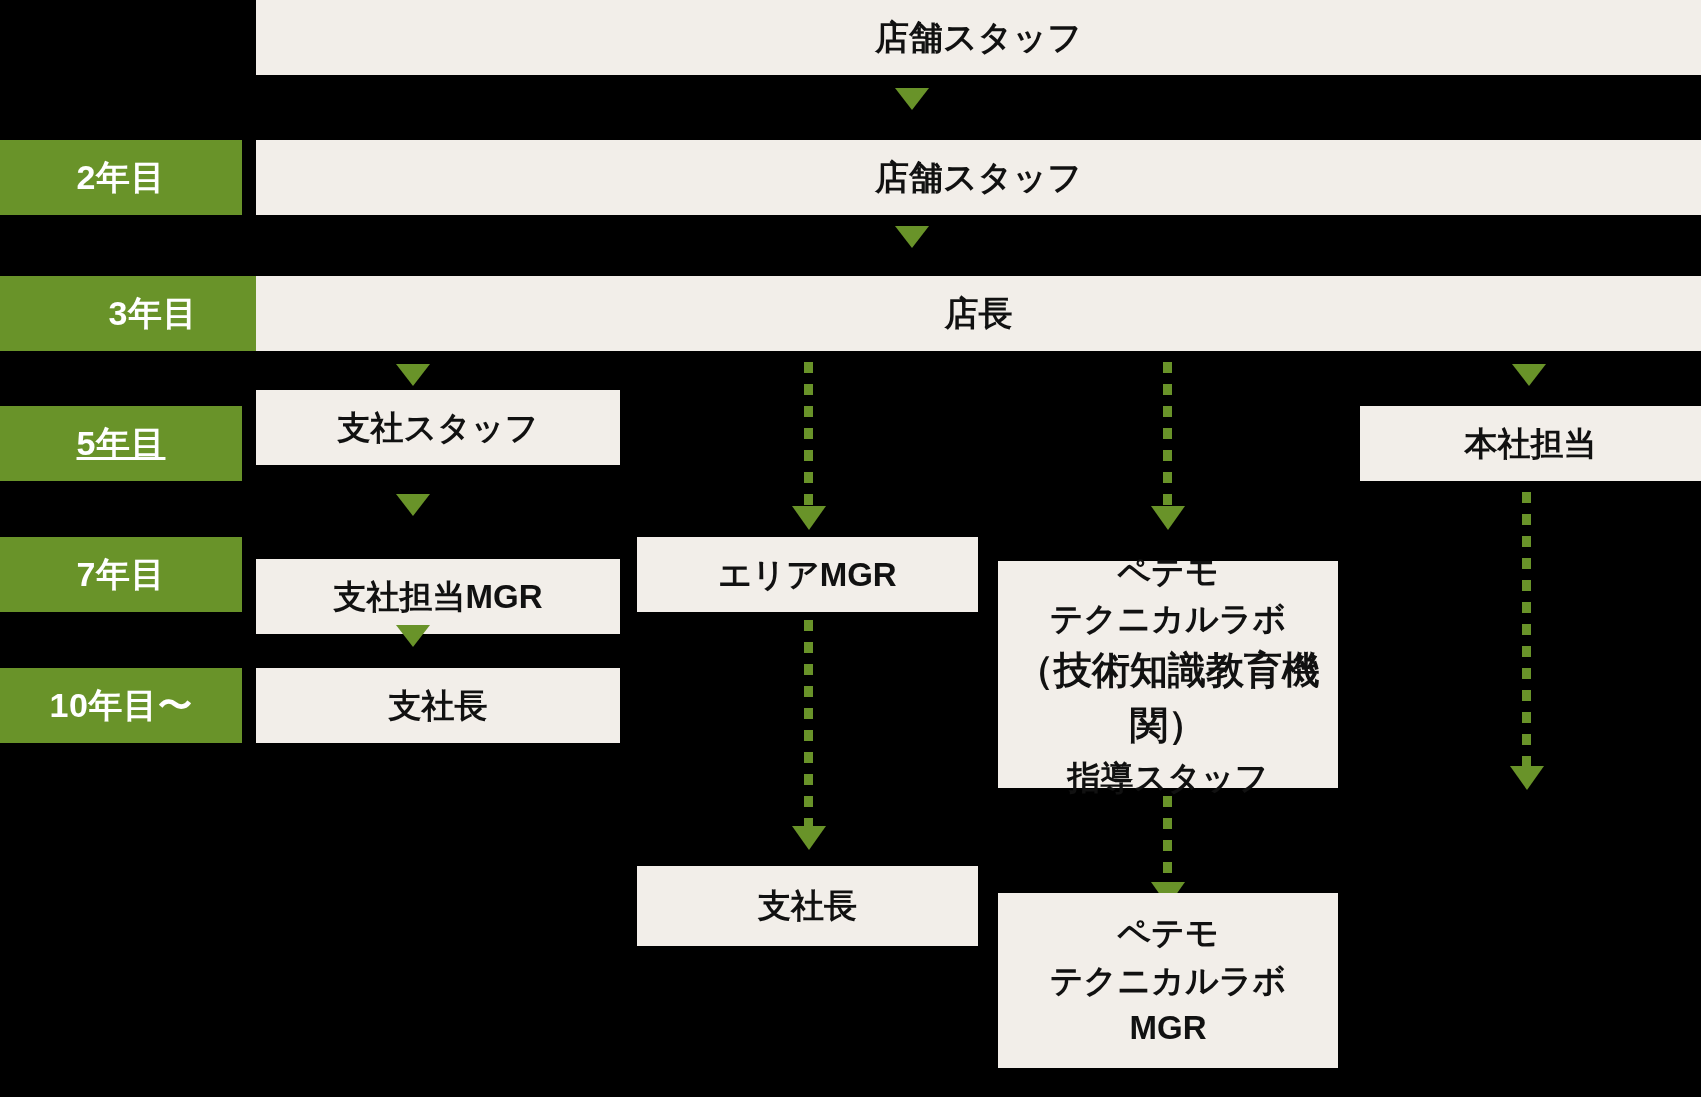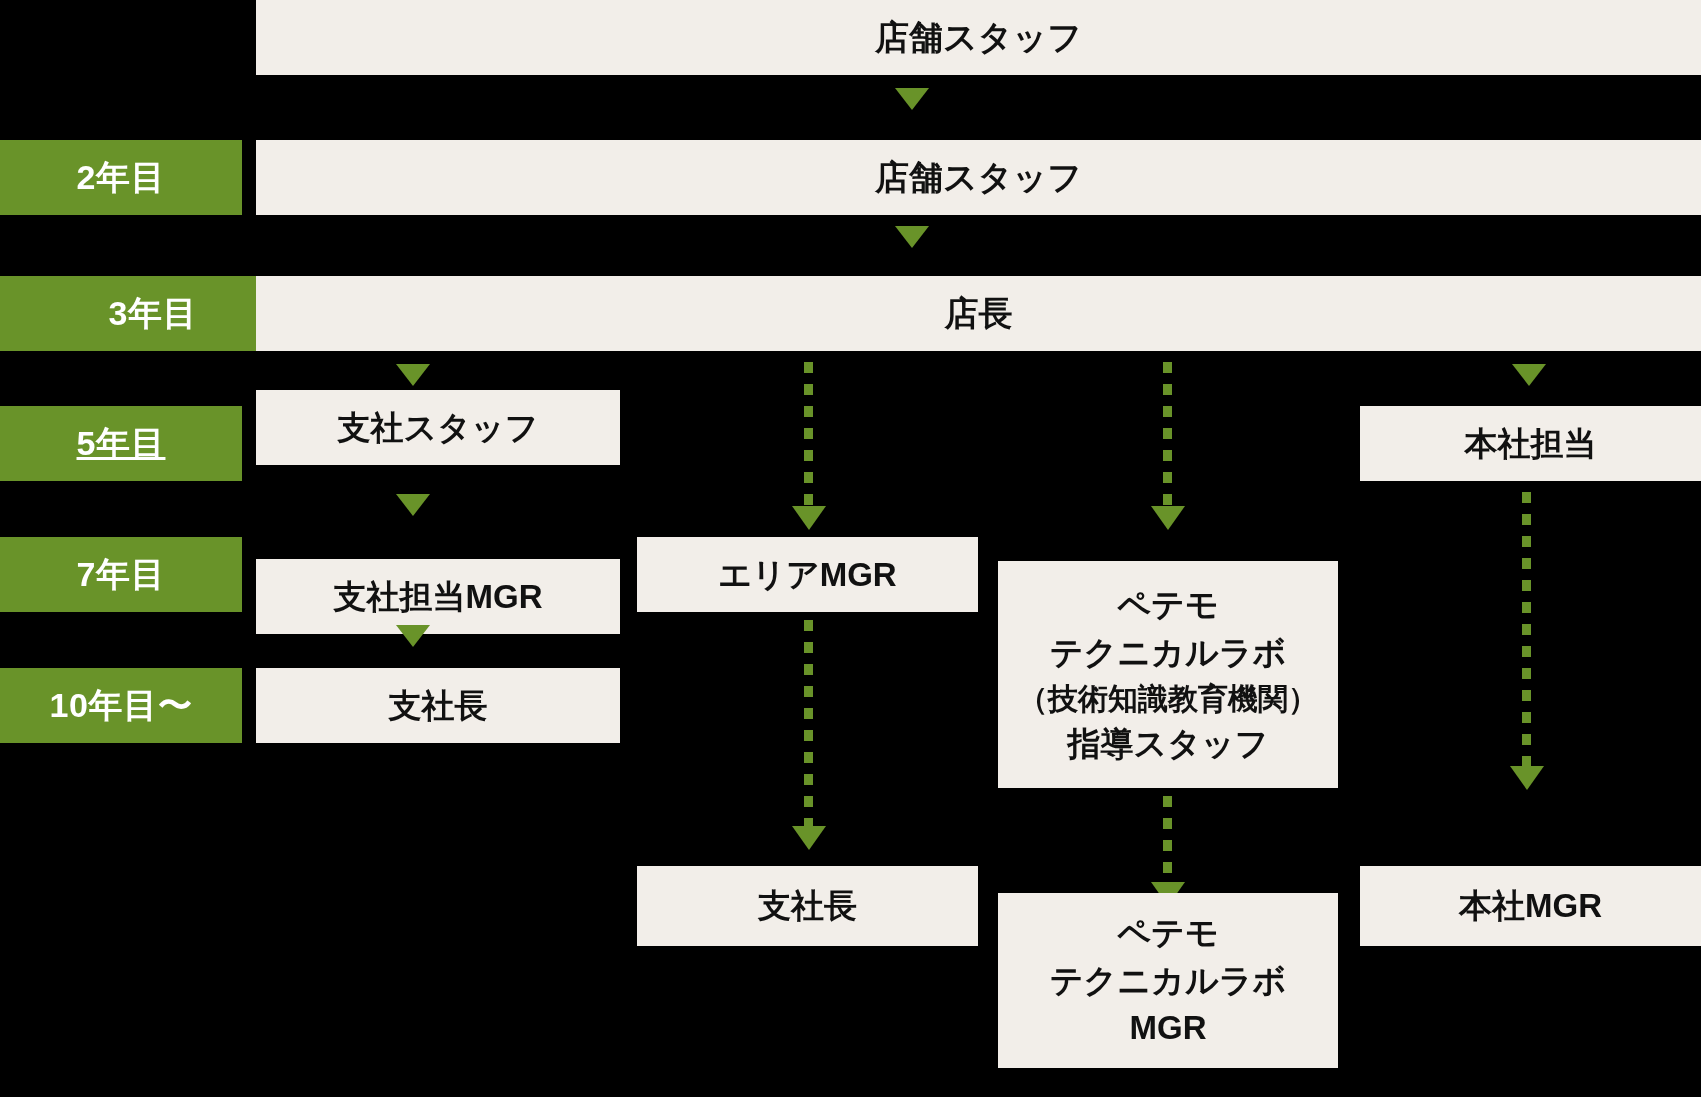--- a/index.html
+++ b/index.html
@@ -41,21 +41,21 @@
     justify-content: center;
     text-align: center;
     line-height: 1.45;
     box-sizing: border-box;
     padding: 4px 2px;
   }
   .node.wide {
     font-size: 34px;
   }
   .node .sub {
-    font-size: 30px;
+    font-size: 38px;
     display: block;
   }
   .node .multi {
     display: block;
   }
   
   .arrow-solid {
     position: absolute;
     width: 0;
     height: 0;
@@ -165,15 +165,14 @@
   <div class="node" style="left:256px; top:668px; width:364px; height:75px;">支社長</div>
 
   <div class="node" style="left:637px; top:866px; width:341px; height:80px;">支社長</div>
 
   <div class="node" style="left:998px; top:893px; width:340px; height:175px; flex-direction:column;">
     <span class="multi">ペテモ</span>
     <span class="multi">テクニカルラボ</span>
     <span class="multi">MGR</span>
   </div>
 
-  <div class="node" style="left:1360px; top:866px; width:341px; height:80px;">本社MGR</div>
 
 </div>
 
 </body></html>

